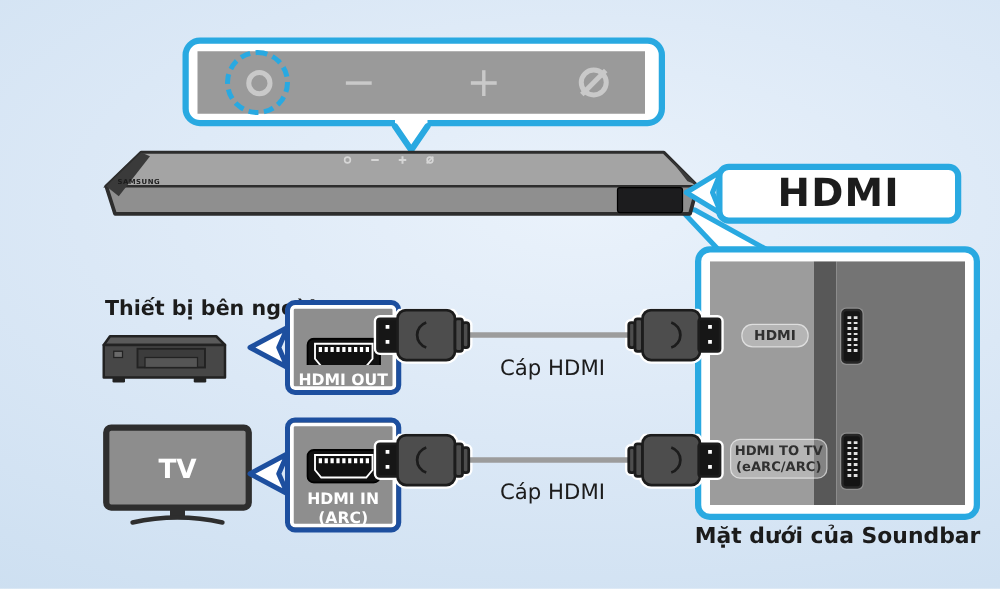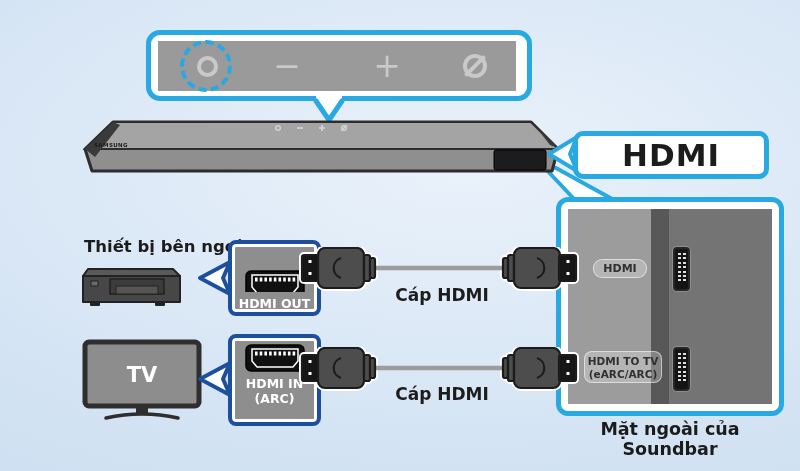--- a/index.html
+++ b/index.html
@@ -46,25 +46,25 @@
   .badge2{left:16px;top:142px;width:78px;height:32px;font-size:10.5px;line-height:1.25;padding-top:3px;box-sizing:border-box;border-radius:8px;}
   .caption{position:absolute;left:550px;top:419px;width:240px;text-align:center;
         font-size:17.5px;font-weight:700;color:#1b1b1b;}
 
   
   .dev-label{position:absolute;left:84px;top:237px;font-size:16.5px;font-weight:700;color:#1c1c1c;}
   .navy-callout{position:absolute;left:228px;width:93px;box-sizing:border-box;
      background:#8e8e8e;border:4px solid #1d4f9f;border-radius:8px;
      box-shadow:inset 0 0 0 3px #fff;display:flex;flex-direction:column;align-items:center;}
   .co-out{top:240px;height:76px;padding-top:26px;justify-content:flex-end;}
-  .co-in{top:334px;height:92px;padding-top:6px;}
+  .co-in{top:334px;height:92px;padding-top:21px;}
   .co-label{margin-top:5px;color:#fff;font-weight:700;font-size:12.5px;line-height:1.18;text-align:center;}
 
   .cable-label{position:absolute;left:362px;width:160px;text-align:center;
-     font-size:17px;font-weight:700;color:#1c1c1c;}
+     font-size:17px;font-weight:400;color:#1c1c1c;}
 </style>
 </head>
 <body>
 
 <div class="stage">
 
   <svg class="abs" style="left:535px;top:155px" width="120" height="60">
     <polygon points="8,11 21,13 79,45 40,45" fill="#ffffff" stroke="#29a9e1" stroke-width="4" stroke-linejoin="round"></polygon>
   </svg>
 
@@ -122,21 +122,21 @@
           <i class="c1"></i>
           <i class="c2"></i>
         </div>
       <div class="badge badge1">HDMI</div>
       <div class="badge badge2">
         <div>HDMI TO TV</div>
         <div>(eARC/ARC)</div>
       </div>
     </div>
   </div>
-  <div class="caption">Mặt ngoài của Soundbar</div>
+  <div class="caption">Mặt dưới của Soundbar</div>
 
   <div class="dev-label">Thiết bị bên ngoài</div>
   <svg class="abs" style="left:70px;top:262px" width="130" height="50">
     <polygon points="18,7 103,7 110,14 13,14" fill="#5a5a5a" stroke="#222" stroke-width="2" stroke-linejoin="round"></polygon>
     <polygon points="13,14 110,14 110,40 13,40" fill="#474747" stroke="#222" stroke-width="2" stroke-linejoin="round"></polygon>
     <rect x="21" y="19" width="7" height="5" fill="#6a6a6a" stroke="#222" stroke-width="1"></rect>
     <rect x="40" y="17" width="54" height="15" fill="#3c3c3c" stroke="#222" stroke-width="1.5"></rect>
     <rect x="46" y="24" width="42" height="8" fill="#555" stroke="#222" stroke-width="1"></rect>
     <rect x="20" y="40" width="10" height="4" rx="1" fill="#222"></rect>
     <rect x="85" y="40" width="10" height="4" rx="1" fill="#222"></rect>

